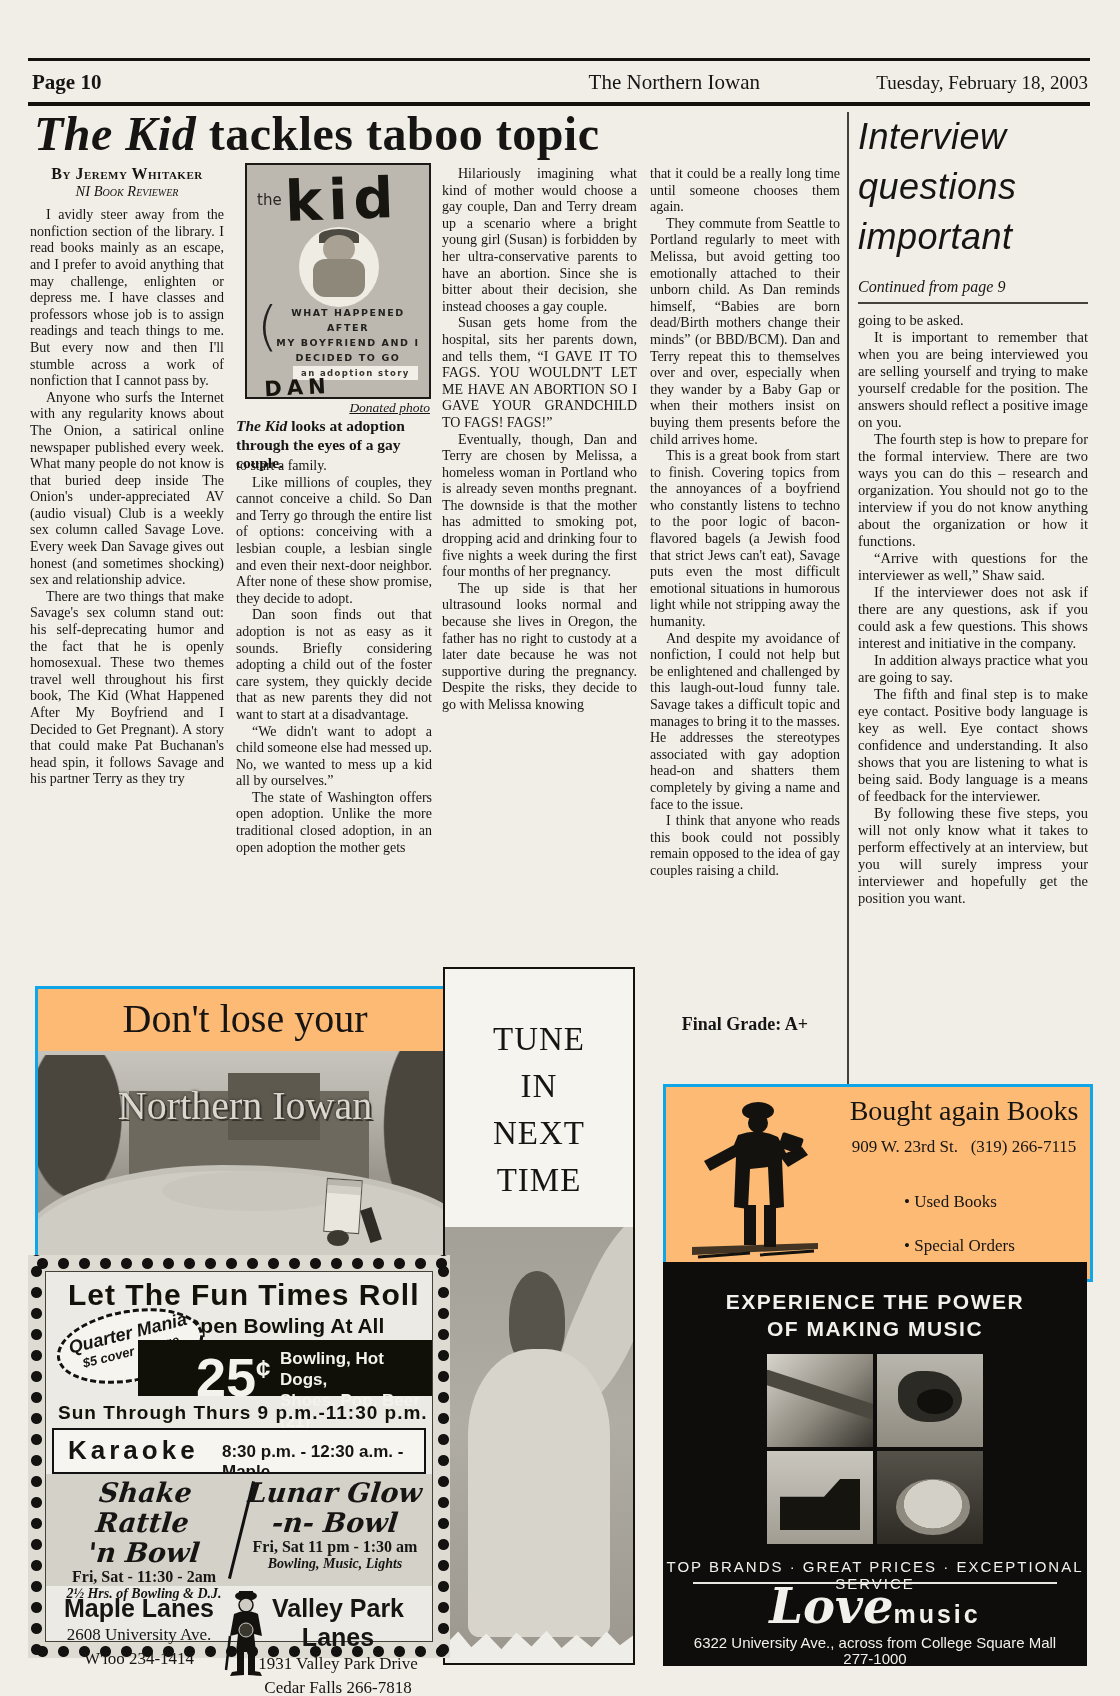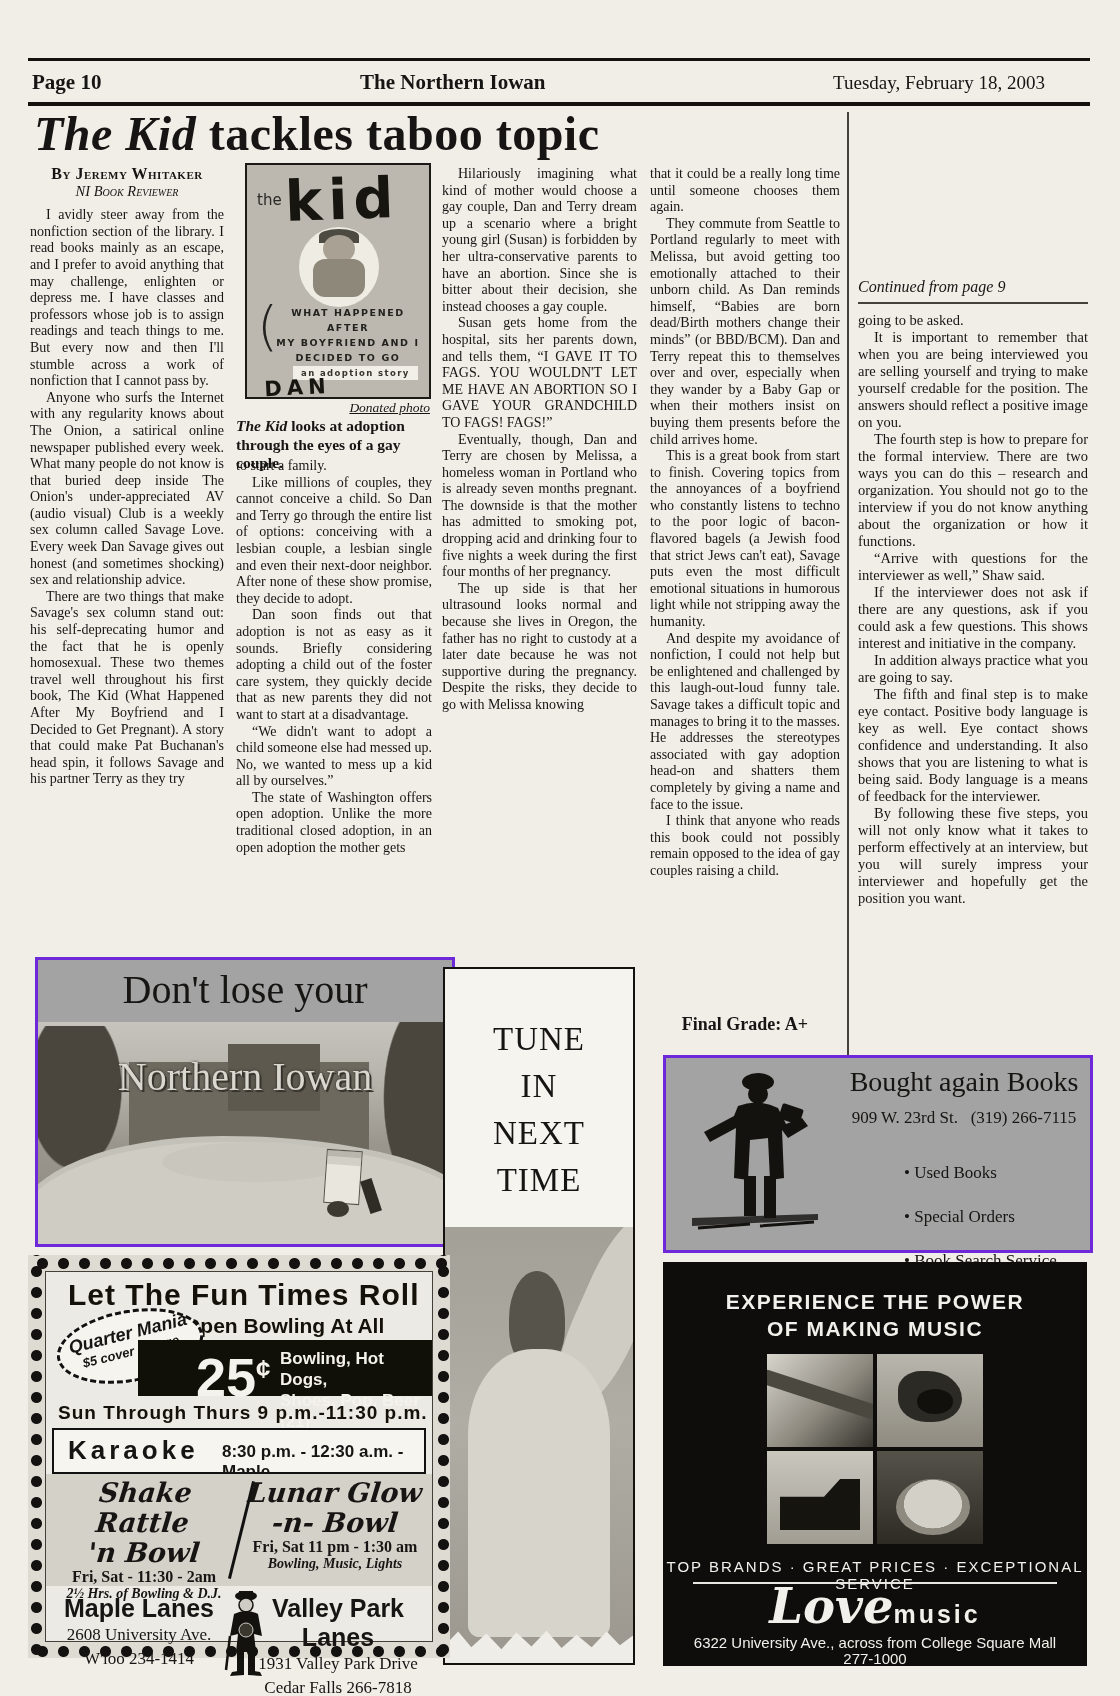--- a/index.html
+++ b/index.html
@@ -6,21 +6,21 @@
   body{background:#888;}
   .page{
     position:relative; width:1120px; height:1696px;
     background:#f1eee8; color:#161513; overflow:hidden;
     font-family:"Liberation Serif", serif;
   }
   .abs{position:absolute;}
   .rule{background:#14120f;}
   
   .hdr-page{font-size:21px;font-weight:bold;}
-  .hdr-title{font-size:21px;font-weight:bold;text-align:left;}
+  .hdr-title{font-size:21px;font-weight:normal;text-align:right;}
   .hdr-date{font-size:19px;text-align:right;}
   
   .headline{font-size:48px;font-weight:bold;letter-spacing:.5px;white-space:nowrap;}
   .headline .it{font-style:italic;}
   
   .col{font-size:14px;line-height:16.6px;text-align:justify;overflow:hidden;}
   .col p{margin:0;text-indent:16px;}
   .col p.flush{text-indent:0;}
   .byline{ text-align:center;margin-bottom:8px;}
   .byline .by{font-variant:small-caps;font-weight:bold;font-size:16px;letter-spacing:.5px;}
@@ -40,21 +40,21 @@
   .baby .cap{position:absolute;left:20px;top:2px;width:40px;height:14px;border-radius:50% 50% 0 0;background:#4d4a42;}
   .baby .body{position:absolute;left:14px;top:32px;width:52px;height:38px;border-radius:12px;background:#8e887b;}
   .cover .paren{font-size:54px;font-weight:300;color:#23221e;}
   .cover .sub{font-size:9.5px;font-weight:bold;letter-spacing:1.6px;color:#23221e;line-height:15px;text-align:center;}
   .cover .tag{background:#f2efe8;color:#37352e;font-size:8.5px;font-weight:bold;letter-spacing:1.4px;padding:2px 8px;display:inline-block;}
   .cover .author{font-size:21px;font-weight:bold;letter-spacing:5px;color:#17150f;transform:rotate(-3deg);}
   .credit{font-style:italic;font-size:13.5px;text-align:right;}
   .caption{font-weight:bold;font-size:15.5px;line-height:18.5px;}
   .caption .it{font-style:italic;}
   
-  .adbox{border:3px solid #6d28d9;background:#a3a3a3;}
+  .adbox{border:3px solid #0ea5e9;background:#fdba74;margin-top:29px;}
   .dl-title{font-size:40px;text-align:center;}
   .dl-photo{background:linear-gradient(180deg,#c7c4bd 0%,#b4b1a9 30%,#9a968d 55%,#8e8a81 100%);overflow:hidden;}
   .dl-building{position:absolute;left:22%;top:18%;width:58%;height:55%;background:#6d695f;}
   .dl-building2{position:absolute;left:46%;top:10%;width:22%;height:30%;background:#5d594f;}
   .dl-tree{position:absolute;background:radial-gradient(ellipse at 50% 40%, #4a463d 0 60%, transparent 62%);}
   .dl-snow{position:absolute;left:-4%;bottom:-6%;width:108%;height:52%;background:#cfccc4;border-radius:45% 55% 0 0/70% 60% 0 0;box-shadow:0 -6px 0 #c4c1b8;}
   .dl-snow2{position:absolute;left:30%;bottom:28%;width:45%;height:18%;background:#c9c6be;border-radius:50%;}
   .dl-ni{position:absolute;left:0;right:0;top:14%;text-align:center;font-size:40px;color:#dad7cf;text-shadow:0 0 3px #2c2a25,2px 2px 0 #3a372f;}
   .dl-paper{position:absolute;right:22%;bottom:18%;width:34px;height:52px;background:#e9e6de;border:1px solid #55524a;transform:rotate(4deg);box-shadow:inset 0 6px 0 #b9b6ad, inset 0 14px 0 #d2cfc6;}
   .dl-head{position:absolute;right:25%;bottom:12%;width:22px;height:16px;border-radius:50%;background:#3c3931;}
@@ -116,29 +116,34 @@
   .west-addr{font-size:15px;text-align:center;}
 </style>
 </head>
 <body>
 
 <div class="page">
 
   <div class="abs rule" style="left:28px;top:58px;width:1062px;height:3px;"></div>
   <div class="abs hdr-page" style="left:32px;top:70px;">Page 10</div>
   <div class="abs hdr-title" style="left:360px;top:70px;width:400px;">The Northern Iowan</div>
-  <div class="abs hdr-date" style="left:790px;top:72px;width:298px;text-align:center;">Tuesday, February 18, 2003</div>
+  <div class="abs hdr-date" style="left:790px;top:72px;width:298px;">Tuesday, February 18, 2003</div>
   <div class="abs rule" style="left:28px;top:102px;width:1062px;height:4px;"></div>
 
   <h1 class="abs headline" style="left:34px;top:106px;width:810px;margin:0;">
     <span class="it">The Kid</span><span> tackles taboo topic</span>
   </h1>
 
   <div class="abs" style="left:847px;top:112px;width:2px;height:1016px;background:#44423c;"></div>
 
+  <div class="abs iv-headline" style="left:858px;top:112px;width:232px;">
+    <div>Interview</div>
+    <div>questions</div>
+    <div>important</div>
+  </div>
   <div class="abs iv-cont" style="left:858px;top:278px;">Continued from page 9</div>
   <div class="abs" style="left:858px;top:302px;width:230px;height:2px;background:#44423c;"></div>
   <div class="abs ivcol" style="left:858px;top:312px;width:230px;height:812px;">
       <p class="flush">going to be asked.</p>
       <p>It is important to remember that when you are being interviewed you are selling yourself and trying to make yourself credable for the position. The answers should reflect a positive image on you.</p>
       <p>The fourth step is how to prepare for the formal interview. There are two ways you can do this – research and organization. You should not go to the interview if you do not know anything about the organization or how it functions.</p>
       <p>“Arrive with questions for the interviewer as well,” Shaw said.</p>
       <p>If the interviewer does not ask if there are any questions, ask if you could ask a few questions. This shows interest and initiative in the company.</p>
       <p>In addition always practice what you are going to say.</p>
       <p>The fifth and final step is to make eye contact. Positive body language is key as well. Eye contact shows confidence and understanding. It also shows that you are listening to what is being said. Body language is a means of feedback for the interviewer.</p>

